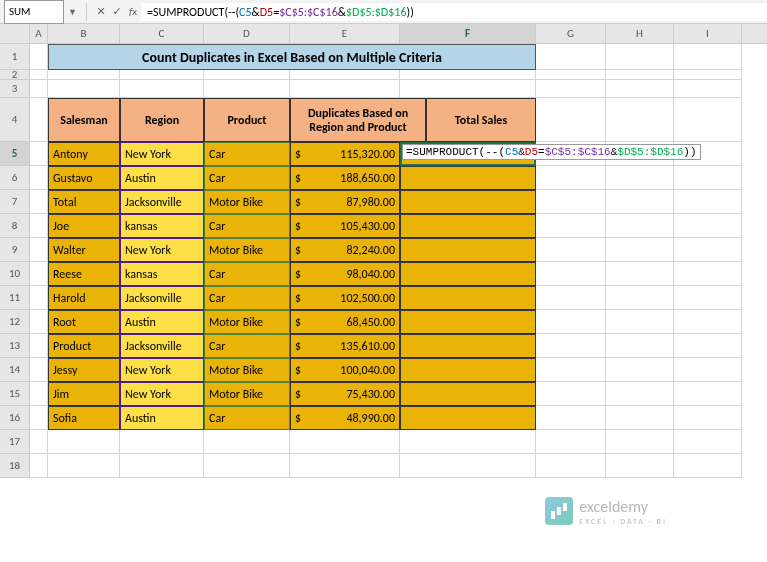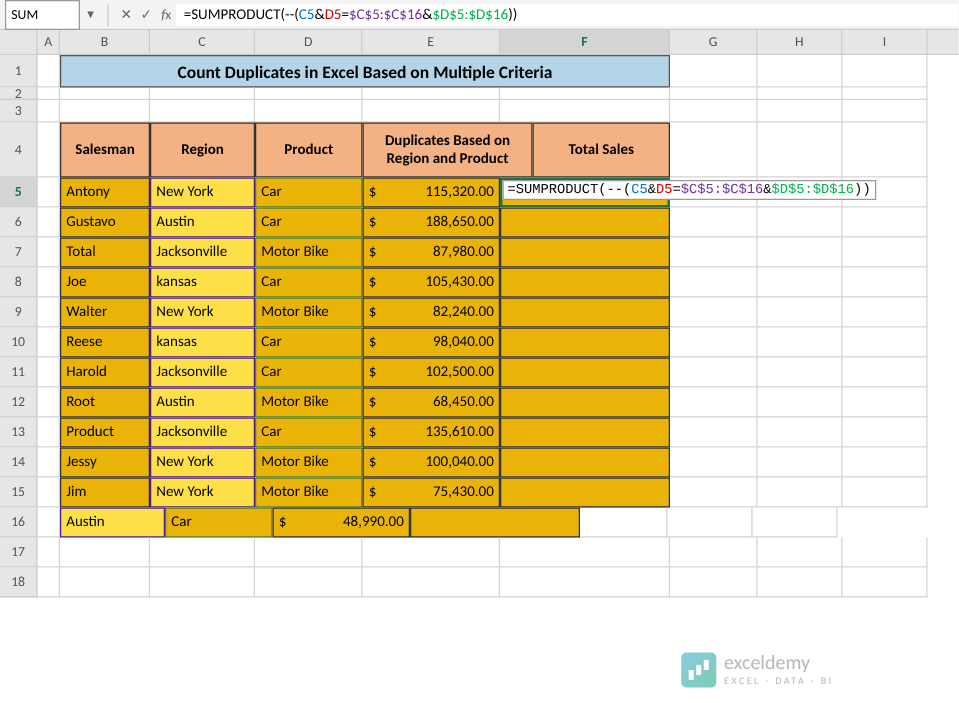--- a/index.html
+++ b/index.html
@@ -40,21 +40,21 @@
 .product-hl { background: #eab308; border: 1px solid #548235; }
 .sales { justify-content: space-between; }
 .dollar { margin-right: 4px; }
 .active-cell { border: 2px solid #217346; position: relative; z-index: 5; }
 .formula-overlay { position: absolute; left: 0; top: 0; background: #fff; border: 1px solid #999; padding: 1px 3px; font-family: 'Courier New', monospace; font-size: 11px; z-index: 10; white-space: nowrap; }
 .fp-black { color: #000; }
 .fp-blue { color: #0070c0; }
 .fp-red { color: #c00000; }
 .fp-purple { color: #7030a0; margin-top: 12px; }
 .fp-green { color: #00b050; }
-.watermark { position: absolute; right: 100px; bottom: 12px; display: flex; align-items: flex-end; opacity: 0.6; }
+.watermark { position: absolute; right: 100px; bottom: 36px; display: flex; align-items: flex-start; opacity: 0.6; }
 .wm-icon { width: 28px; height: 28px; background: linear-gradient(135deg,#4ac,#2a8); border-radius: 4px; margin-right: 6px; position: relative; }
 .wm-icon::after { content: ""; position: absolute; left: 6px; top: 14px; width: 4px; height: 8px; background: #fff; box-shadow: 6px -4px 0 #fff, 12px -8px 0 #fff; }
 .wm-text { color: #888; }
 .wm-title { font-size: 16px; }
 .wm-sub { font-size: 8px; letter-spacing: 2px; }
 </style>
 </head>
 <body>
 
 <div class="formula-bar">
@@ -296,20 +296,21 @@
           <span>75,430.00</span>
         </div>
     <div class="cell cF tb"></div>
     <div class="cell cG"></div>
     <div class="cell cH"></div>
     <div class="cell cI"></div>
       </div>
       <div class="row rN">
     <div class="rh">16</div>
     <div class="cell cA"></div>
+    <div class="cell cB tb">Sofia</div>
     <div class="cell cC tb region-hl">Austin</div>
     <div class="cell cD tb product-hl">Car</div>
     <div class="cell cE tb sales">
           <span class="dollar">$</span>
           <span>48,990.00</span>
         </div>
     <div class="cell cF tb"></div>
     <div class="cell cG"></div>
     <div class="cell cH"></div>
     <div class="cell cI"></div>

